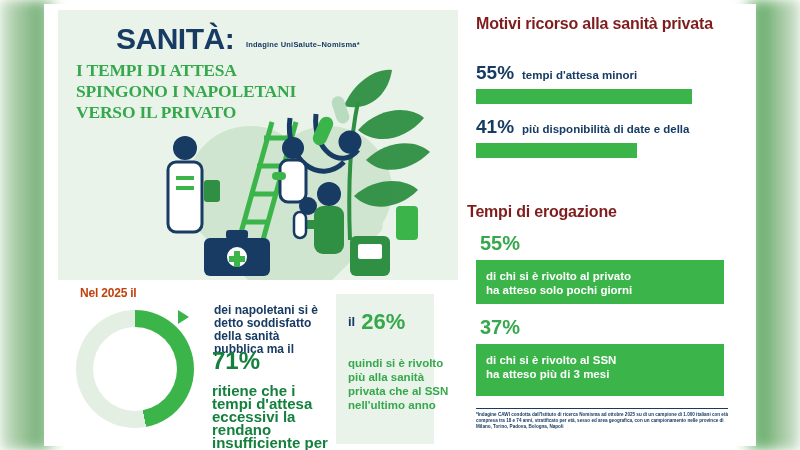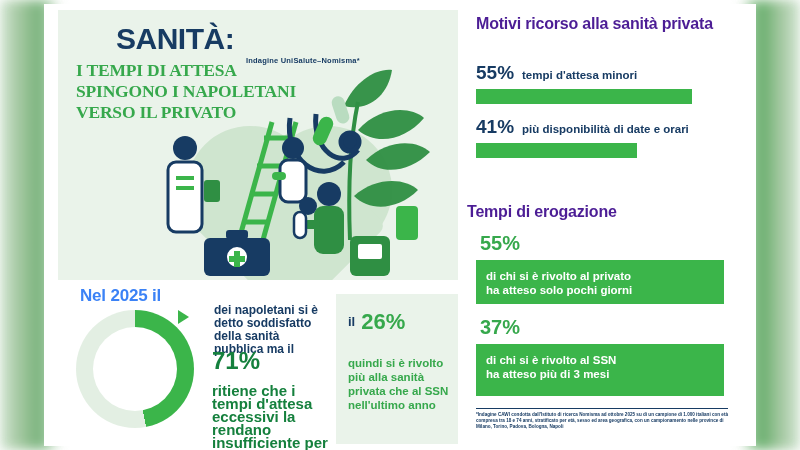--- a/index.html
+++ b/index.html
@@ -67,21 +67,20 @@
   }
   .hero-title .colon { color: #173b63; }
   .hero-source {
     position: absolute;
     left: 188px;
     top: 30px;
     font-size: 7.5px;
     color: #173b63;
     font-weight: bold;
     letter-spacing: .2px;
-    margin-top: 16px;
   }
   .hero-sub {
     position: absolute;
     left: 18px;
     top: 50px;
     width: 300px;
     color: #36a84c;
     font-weight: bold;
     font-size: 17.5px;
     line-height: 21px;
@@ -117,23 +116,23 @@
     border-radius: 8px;
   }
 
   .ill { position: absolute; left: 0; top: 0; width: 400px; height: 270px; }
 
   
   .nel2025 {
     position: absolute;
     left: 36px;
     top: 282px;
-    font-size: 17px;
-    font-weight: bold;
-    color: #3b82f6;
+    font-size: 12px;
+    font-weight: bold;
+    color: #c2410c;
     letter-spacing: -0.2px;
   }
   .donut-wrap {
     position: absolute;
     left: 26px;
     top: 300px;
     width: 140px;
     height: 140px;
   }
   .donut {
@@ -206,21 +205,21 @@
     line-height: 13px;
     font-weight: bold;
     display: block;
     margin-top: 10px;
   }
 
   .panel-26 {
     position: absolute;
     left: 292px;
     top: 290px;
-    width: 122px;
+    width: 98px;
     height: 150px;
     background: #eaf3ea;
   }
   .panel-26 .line1 {
     position: absolute;
     left: 12px;
     top: 16px;
     color: #36a84c;
     font-weight: bold;
     font-size: 22px;
@@ -239,21 +238,21 @@
     width: 104px;
     color: #36a84c;
     font-weight: bold;
     font-size: 11.5px;
     line-height: 14px;
   }
 
   
   .r-head {
     position: absolute;
-    color: #4c1d95;
+    color: #7f1d1d;
     font-weight: bold;
     font-size: 16px;
     line-height: 19px;
     letter-spacing: -0.2px;
   }
   .r1 { left: 432px; top: 10px; width: 250px; }
   .r2 { left: 423px; top: 198px; width: 250px; }
 
   .stat-row { position: absolute; left: 432px; }
   .stat-line { display: flex; align-items: baseline; gap: 8px; }
@@ -425,21 +424,21 @@
         <span class="stat-txt">tempi d'attesa minori</span>
       </div>
       <div class="bar-track">
         <div class="bar-fill" style="width:216px"></div>
       </div>
     </div>
 
     <div class="stat-row" style="top:112px">
       <div class="stat-line">
         <span class="stat-pct">41%</span>
-        <span class="stat-txt">più disponibilità di date e orari</span>
+        <span class="stat-txt">più disponibilità di date e della</span>
       </div>
       <div class="bar-track">
         <div class="bar-fill" style="width:161px"></div>
       </div>
     </div>
 
     <div class="r-head r2">Tempi di erogazione</div>
 
     <div class="green-pct" style="top:228px">55%</div>
     <div class="green-card" style="top: 256px; height: 44px; white-space: pre-line;" style2="">di chi si è rivolto al privato

